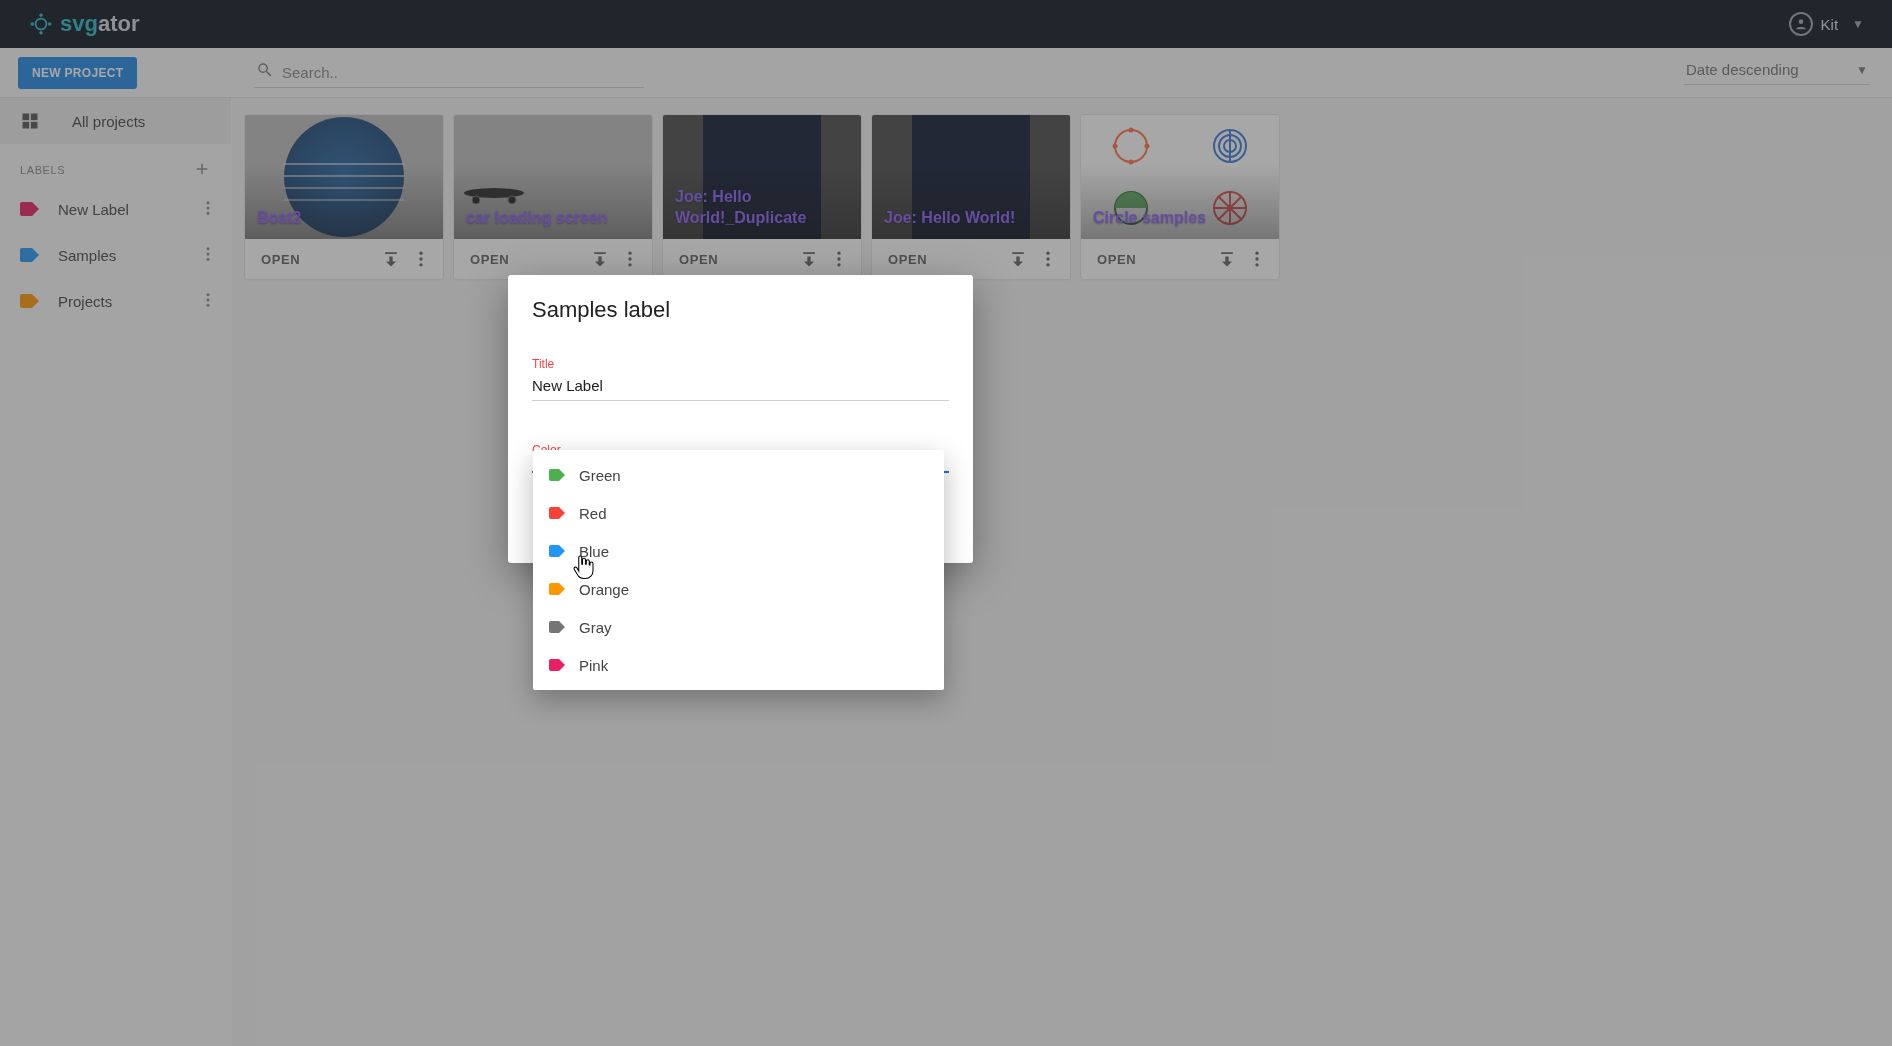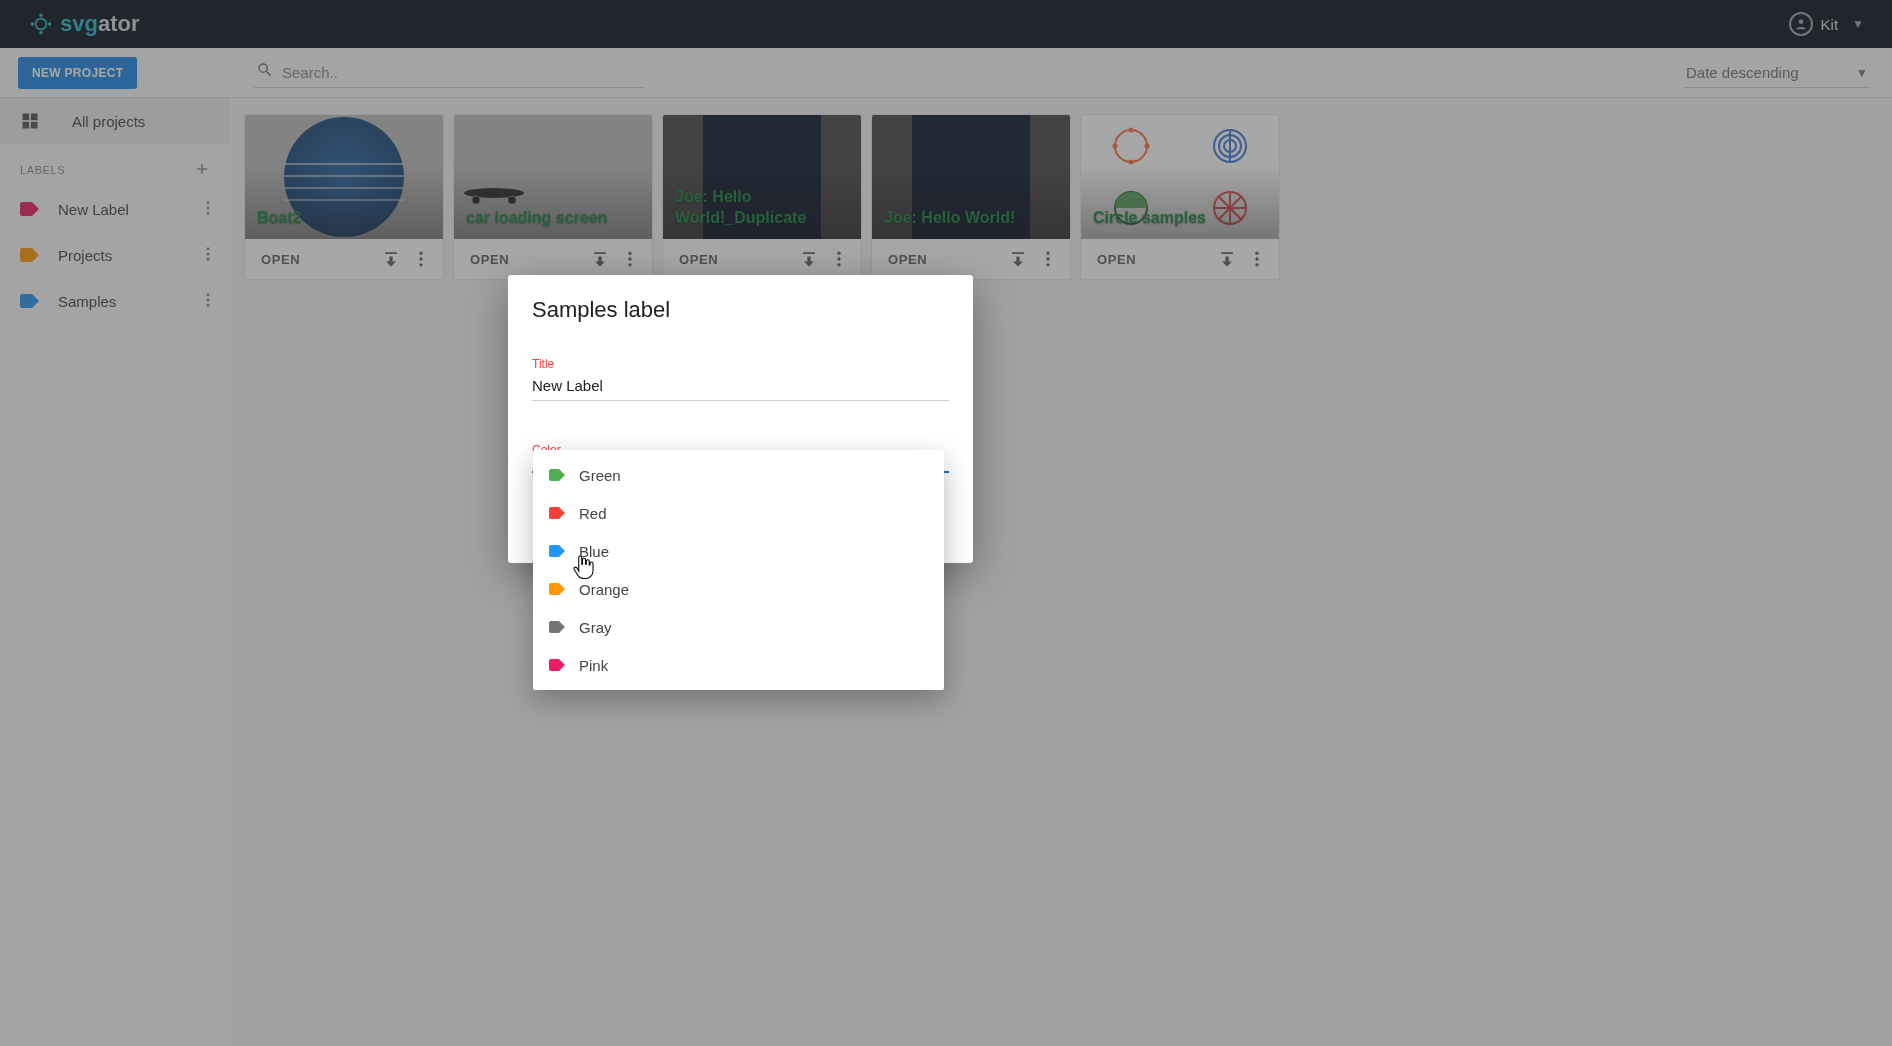--- a/index.html
+++ b/index.html
@@ -26,21 +26,21 @@
     height:50px; display:flex; align-items:center;
     border-bottom:1px solid #e0e0e0;
     background:#fafafa;
   }
   .subheader .left-cell { width:232px; padding:0 18px; display:flex; align-items:center; }
   .new-project {
     background:#1e88e5; color:#fff; border:none; border-radius:3px;
     font-size:12px; font-weight:700; letter-spacing:0.3px;
     padding:9px 14px; cursor:pointer;
   }
-  .subheader .right-cell { flex:1; display:flex; align-items:flex-end; justify-content:space-between; padding:0 22px; }
+  .subheader .right-cell { flex:1; display:flex; align-items:flex-start; justify-content:space-between; padding:0 22px; }
   .search-wrap { display:flex; align-items:center; gap:8px; border-bottom:1px solid #cfcfcf; width:390px; padding:4px 2px; color:#777; }
   .search-wrap svg { width:18px; height:18px; fill:#777; }
   .search-wrap input { border:none; outline:none; background:transparent; font-size:15px; color:#333; flex:1; }
   .search-wrap input::placeholder { color:#888; }
   .sort-wrap { display:flex; align-items:center; gap:12px; border-bottom:1px solid #cfcfcf; padding:4px 2px 6px; width:186px; justify-content:space-between; cursor:pointer; }
   .sort-wrap span { font-size:15px; color:#737373; }
   .sort-wrap .caret { color:#777; font-size:12px; }
 
   
   .body { display:flex; height: calc(100% - 98px); }
@@ -74,21 +74,21 @@
   }
   .kebab { color:#888; cursor:pointer; }
   .kebab svg{ width:18px; height:18px; fill:currentColor;}
 
   
   .main { flex:1; padding:16px 12px; overflow:auto; }
   .grid { display:flex; gap:9px; }
   .card { width:200px; background:#fff; border:1px solid #e5e5e5; border-radius:3px; overflow:hidden; box-shadow:0 1px 1px rgba(0,0,0,0.03);}
   .thumb { height:124px; position:relative; display:flex; align-items:flex-end; }
   .thumb-bg { position:absolute; inset:0; }
-  .thumb .title { position:relative; color:#15803d; font-weight:600; font-size:16px; padding:10px 12px; text-shadow:0 1px 2px rgba(0,0,0,0.4); line-height:1.3; }
+  .thumb .title { position:relative; color:#8b5cf6; font-weight:600; font-size:16px; padding:10px 12px; text-shadow:0 1px 2px rgba(0,0,0,0.4); line-height:1.3; }
   .thumb .overlay{ position:absolute; inset:0; background:linear-gradient(to bottom, rgba(0,0,0,0) 40%, rgba(0,0,0,0.35) 100%);}
   .card-footer { height:40px; display:flex; align-items:center; justify-content:space-between; padding:0 8px 0 16px;}
   .open-btn { font-size:13px; font-weight:700; letter-spacing:0.6px; color:#616161; cursor:pointer; }
   .card-actions { display:flex; align-items:center; gap:2px; color:#616161;}
   .card-actions .icn{ width:28px; height:28px; display:flex; align-items:center; justify-content:center; cursor:pointer;}
   .card-actions svg{ width:20px; height:20px; fill:currentColor;}
 
   
   .dim { position:absolute; inset:0; background:rgba(60,60,60,0.45); }
 
@@ -211,35 +211,35 @@
     <span class="kebab">
       <svg viewBox="0 0 24 24">
               <circle cx="12" cy="5" r="2"></circle>
               <circle cx="12" cy="12" r="2"></circle>
               <circle cx="12" cy="19" r="2"></circle>
             </svg>
     </span>
         </div>
         <div class="label-row">
     <div class="lhs">
-      <span class="tag-icon" style="--tag:#ff9800"></span>
-      <span>Projects</span>
+      <span class="tag-icon" style="--tag:#2196f3"></span>
+      <span>Samples</span>
     </div>
     <span class="kebab">
       <svg viewBox="0 0 24 24">
               <circle cx="12" cy="5" r="2"></circle>
               <circle cx="12" cy="12" r="2"></circle>
               <circle cx="12" cy="19" r="2"></circle>
             </svg>
     </span>
         </div>
         <div class="label-row">
     <div class="lhs">
-      <span class="tag-icon" style="--tag:#2196f3"></span>
-      <span>Samples</span>
+      <span class="tag-icon" style="--tag:#ff9800"></span>
+      <span>Projects</span>
     </div>
     <span class="kebab">
       <svg viewBox="0 0 24 24">
               <circle cx="12" cy="5" r="2"></circle>
               <circle cx="12" cy="12" r="2"></circle>
               <circle cx="12" cy="19" r="2"></circle>
             </svg>
     </span>
         </div>
       </div>

